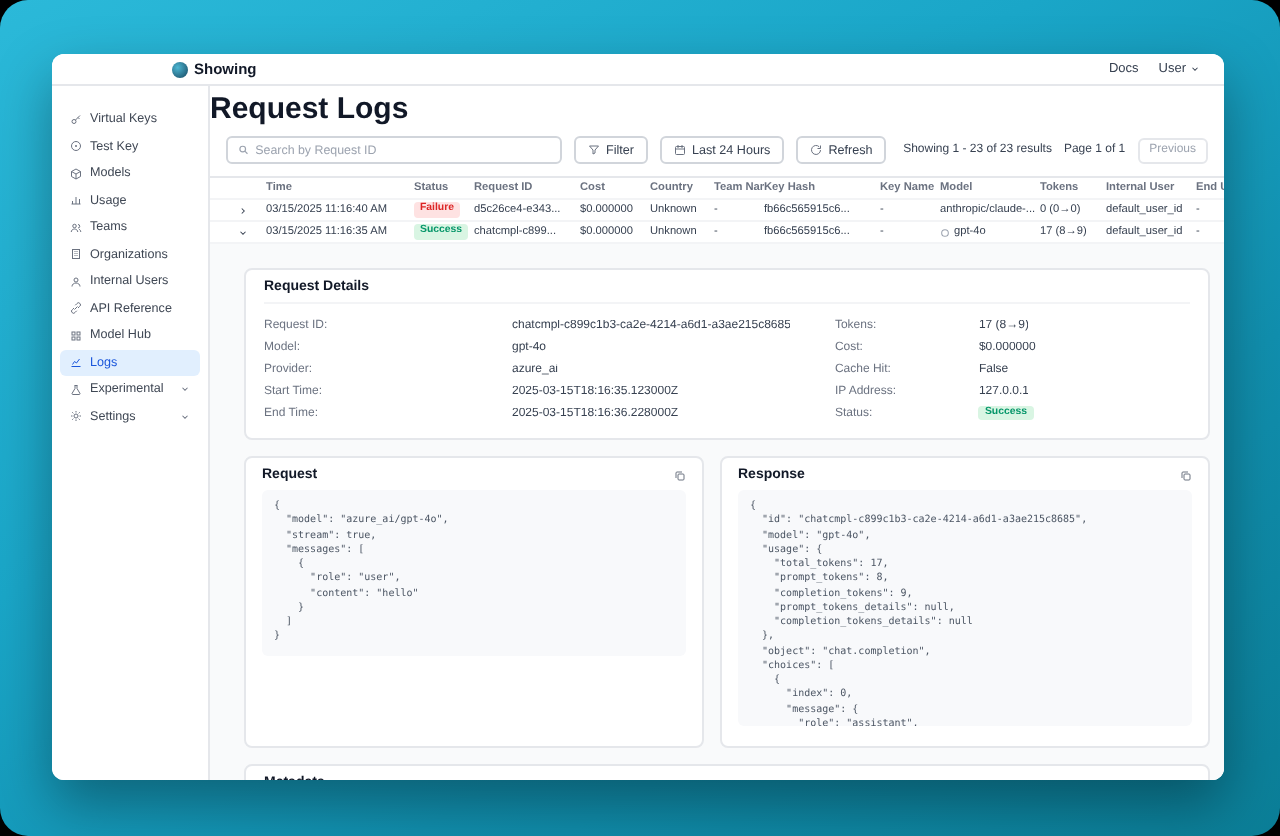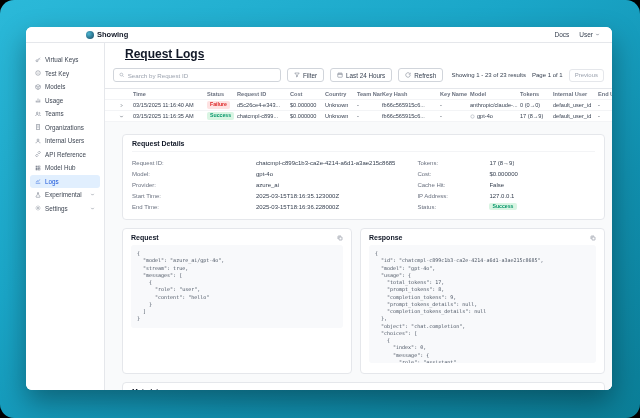--- a/index.html
+++ b/index.html
@@ -23,21 +23,21 @@
   
   .sidebar { width:79px; flex:0 0 79px; border-right:1px solid #e5e7eb; padding-top:10px; background:#fff; }
   .side-item { height:13.5px; display:flex; align-items:center; gap:4px; padding:0 5px; margin:0 4px;
                border-radius:3px; font-size:6.3px; color:#3f4754; cursor:pointer; white-space:nowrap; }
   .side-item svg { flex:0 0 auto; color:#6b7280; }
   .side-item.selected { background:#e1effe; color:#1a56db; }
   .side-item.selected svg { color:#1a56db; }
   .side-chev { margin-left:auto; color:#9ca3af; }
   
   .main { flex:1; min-width:0; display:flex; flex-direction:column; overflow:hidden; background:#fff; }
-  .page-title { font-size:12px; line-height:11px; font-weight:700; color:#111827; margin:6px 0 0 20px;text-decoration:underline; }
+  .page-title { font-size:15px; line-height:11px; font-weight:700; color:#111827; margin:6px 0 0 0; }
   .toolbar { display:flex; align-items:center; gap:6px; margin:8px 8px 0 8px; }
   .searchbox { display:flex; align-items:center; gap:3px; width:168px; height:14px; border:1px solid #d1d5db;
                border-radius:3px; padding:0 5px; background:#fff; }
   .searchbox svg { color:#9ca3af; }
   .searchbox input { border:none; outline:none; width:100%; font-size:6.2px; color:#374151;
                      font-family:"Liberation Sans","DejaVu Sans",sans-serif; background:transparent; }
   .searchbox input::placeholder { color:#9ca3af; }
   .tbtn { display:flex; align-items:center; gap:3px; height:14px; padding:0 6px; border:1px solid #d1d5db;
           border-radius:3px; background:#fff; font-size:6.3px; color:#374151; cursor:pointer; white-space:nowrap; }
   .tbtn svg { color:#6b7280; }

